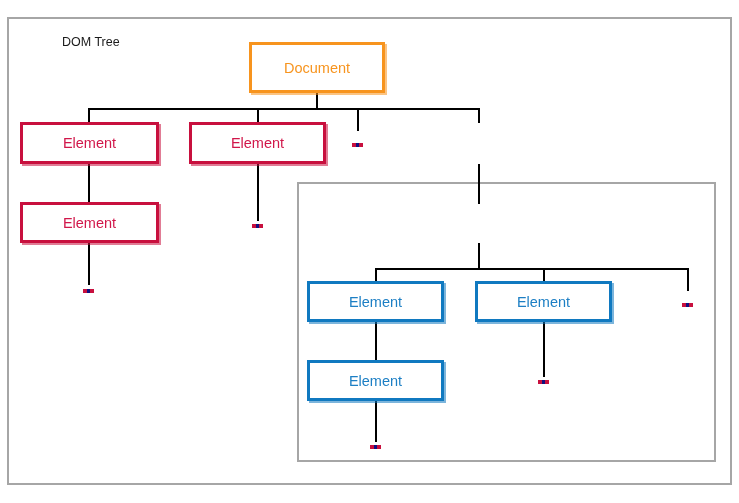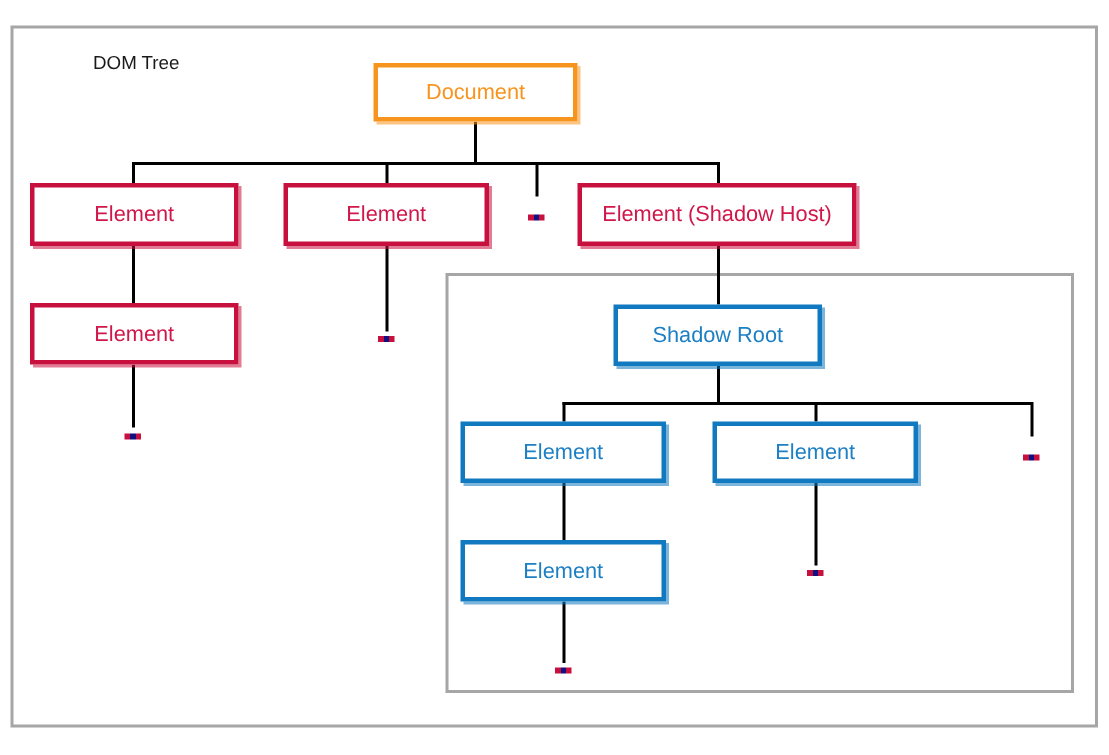--- a/index.html
+++ b/index.html
@@ -70,31 +70,29 @@
   <div class="vline" style="left:478px;top:243px;height:26px;"></div>
   <div class="hline" style="left:375px;top:268px;width:313px;"></div>
   <div class="vline" style="left:375px;top:268px;height:14px;"></div>
   <div class="vline" style="left:543px;top:268px;height:14px;"></div>
   <div class="vline" style="left:687px;top:268px;height:23px;"></div>
 
   <div class="vline" style="left:375px;top:321px;height:40px;"></div>
   <div class="vline" style="left:375px;top:400px;height:42px;"></div>
   <div class="vline" style="left:543px;top:321px;height:56px;"></div>
 
-  <div class="node doc" style="left:249px;top:42px;width:136px;height:39px;">Document</div>
+  <div class="node doc" style="left:249px;top:42px;width:136px;height:51px;">Document</div>
 
   <div class="node dom" style="left:20px;top:122px;width:139px;height:42px;">Element</div>
 
   <div class="node dom" style="left:189px;top:122px;width:137px;height:42px;">Element</div>
 
-  <div class="node dom" style="left:385px;top:122px;width:186px;height:42px;">Element (Shadow Host)</div>
 
   <div class="node dom" style="left:20px;top:202px;width:139px;height:41px;">Element</div>
 
-  <div class="node shadow" style="left:409px;top:203px;width:139px;height:41px;">Shadow Root</div>
 
   <div class="node shadow" style="left:307px;top:281px;width:137px;height:41px;">Element</div>
 
   <div class="node shadow" style="left:475px;top:281px;width:137px;height:41px;">Element</div>
 
   <div class="node shadow" style="left:307px;top:360px;width:137px;height:41px;">Element</div>
 
   <div class="ellip" style="left:352px;top:143px;"></div>
   <div class="ellip" style="left:83px;top:289px;"></div>
   <div class="ellip" style="left:252px;top:224px;"></div>

